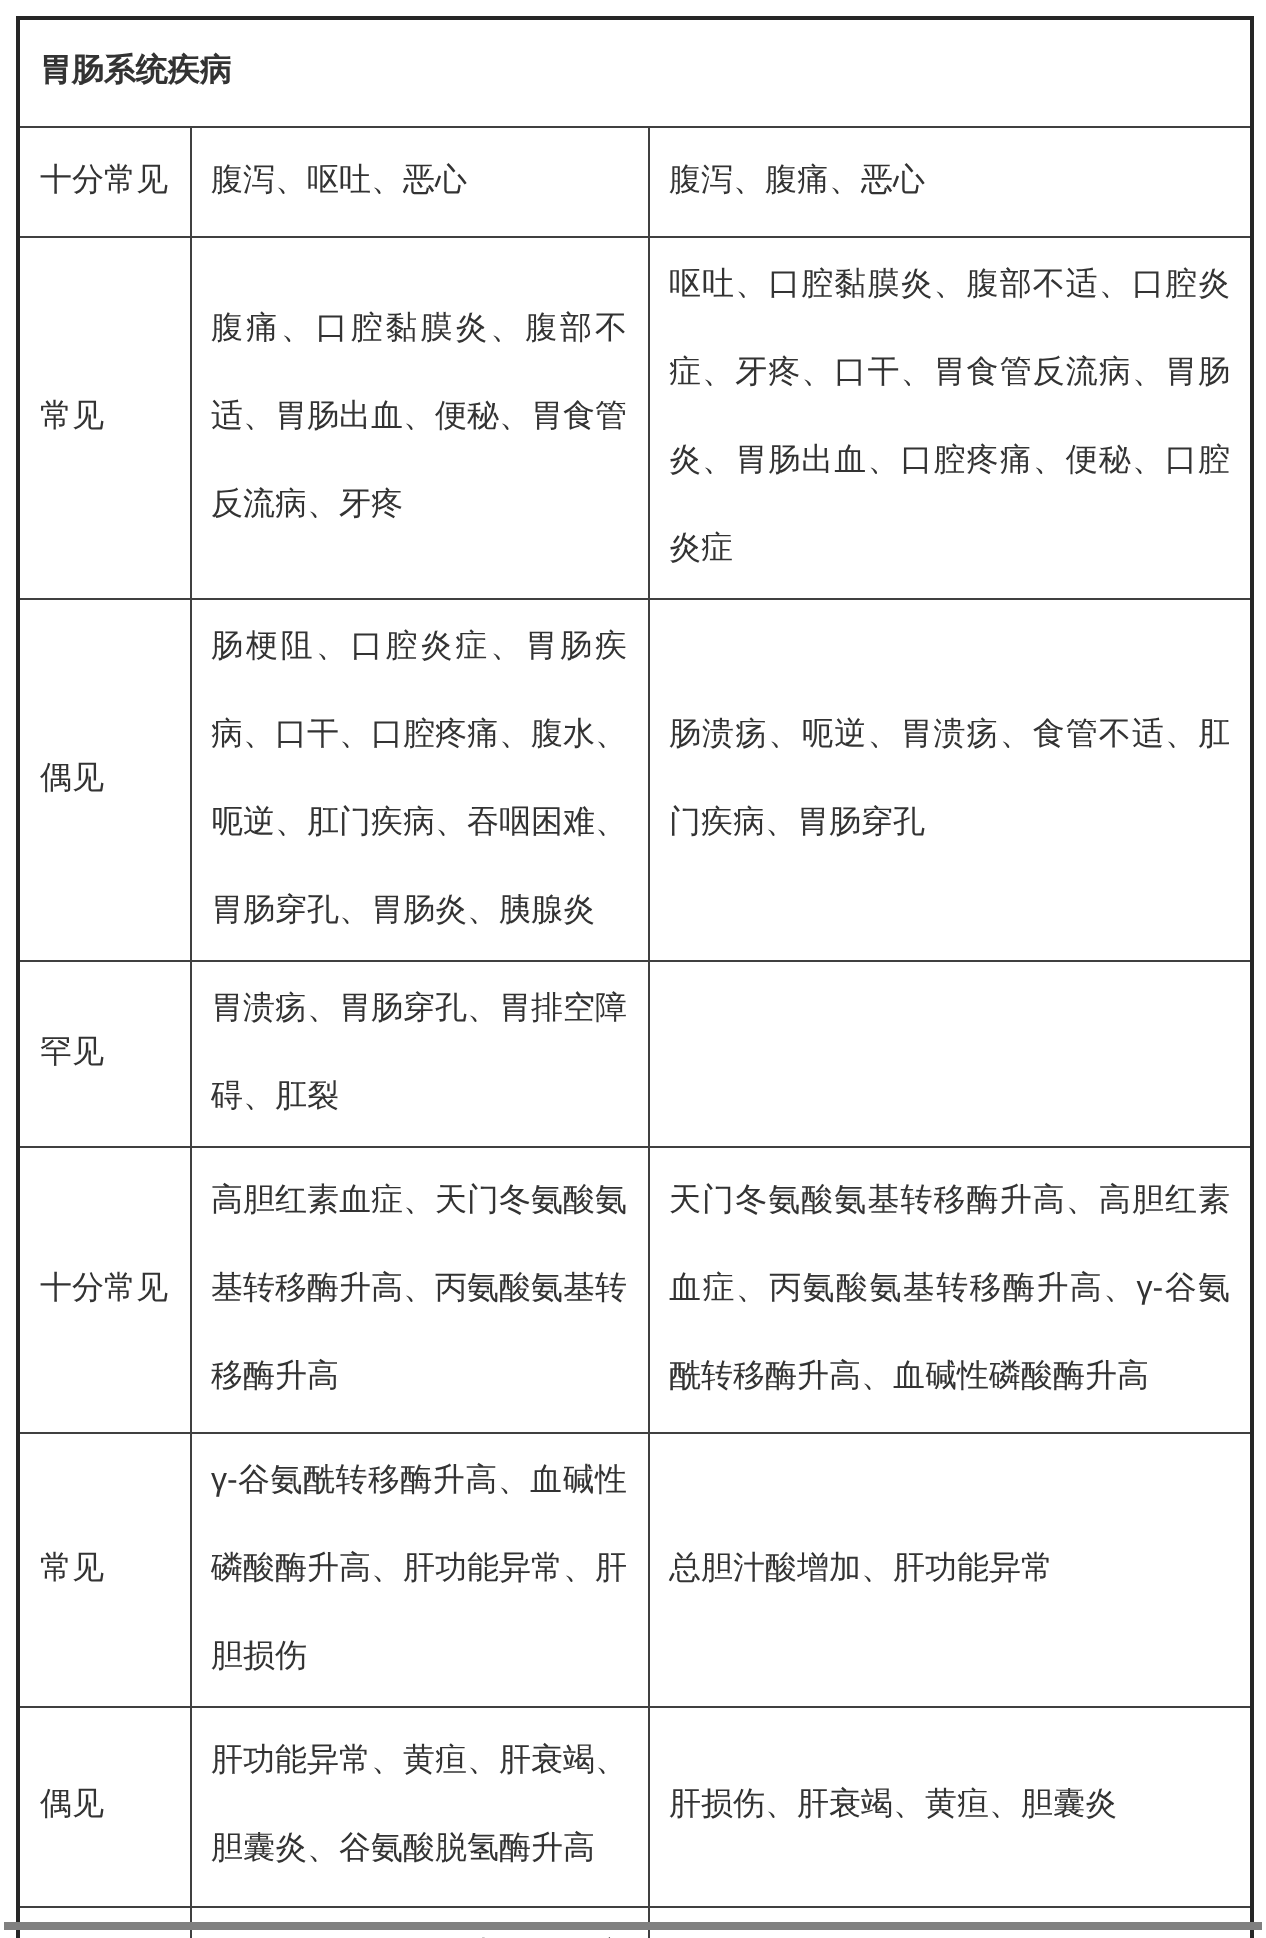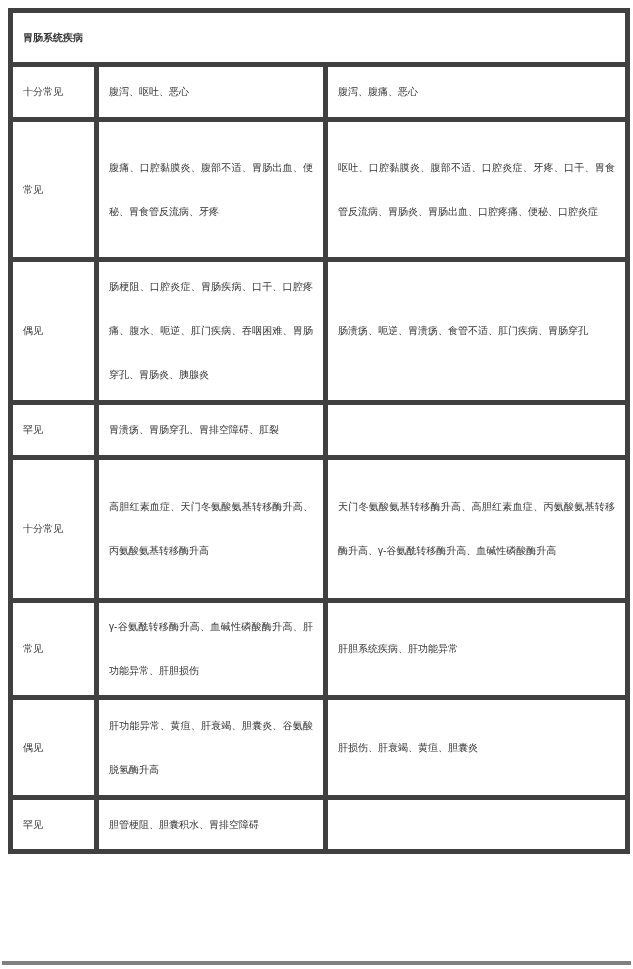--- a/index.html
+++ b/index.html
@@ -18,22 +18,22 @@
   table.doc-table {
     position: absolute;
     left: 8px;
     top: 8px;
     width: 617px;
     border-collapse: collapse;
     table-layout: fixed;
     border: 2px solid #262626;
   }
   td {
-    border: 5px solid #404040;
-    font-size: 10px;
+    border: 1px solid #404040;
+    font-size: 16px;
     padding: 2px 10px;
     vertical-align: middle;
     overflow: hidden;
     word-break: break-all;
     margin-left: 46px;
   }
   td.section-td {
     font-weight: bold;
     line-height: 16px;
   }
@@ -91,21 +91,21 @@
     </tr>
 
     <tr style="height:143px">
       <td class="freq-td">十分常见</td>
       <td class="content-td">高胆红素血症、天门冬氨酸氨基转移酶升高、丙氨酸氨基转移酶升高</td>
       <td class="content-td">天门冬氨酸氨基转移酶升高、高胆红素血症、丙氨酸氨基转移酶升高、γ-谷氨酰转移酶升高、血碱性磷酸酶升高</td>
     </tr>
     <tr style="height:97px">
       <td class="freq-td">常见</td>
       <td class="content-td">γ-谷氨酰转移酶升高、血碱性磷酸酶升高、肝功能异常、肝胆损伤</td>
-      <td class="content-td">肝胆系统疾病、肝功能异常</td>
+      <td class="content-td">总胆汁酸增加、肝功能异常</td>
     </tr>
     <tr style="height:100px">
       <td class="freq-td">偶见</td>
       <td class="content-td">肝功能异常、黄疸、肝衰竭、胆囊炎、谷氨酸脱氢酶升高</td>
       <td class="content-td">肝损伤、肝衰竭、黄疸、胆囊炎</td>
     </tr>
     <tr style="height:54px">
       <td class="freq-td">罕见</td>
       <td class="content-td">胆管梗阻、胆囊积水、胃排空障碍</td>
       <td class="content-td"></td>

